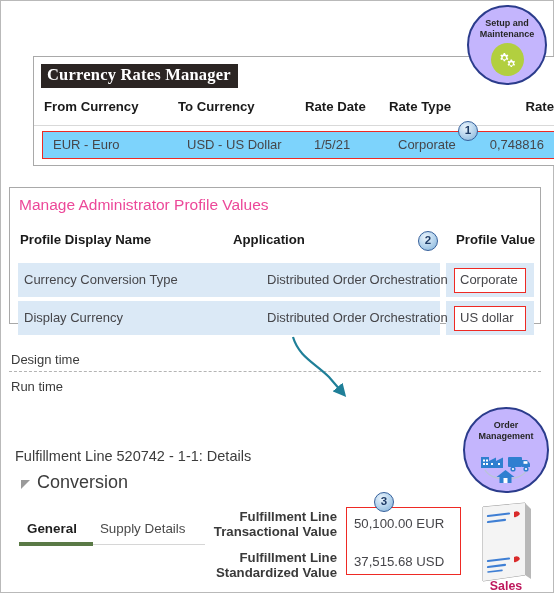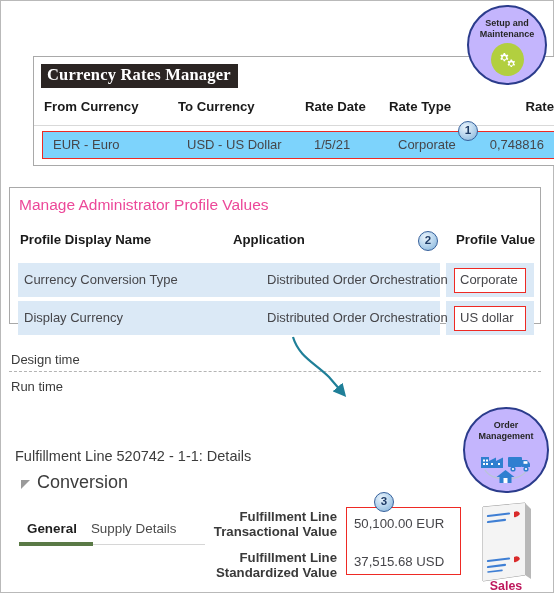--- a/index.html
+++ b/index.html
@@ -137,21 +137,21 @@
     width:0;height:0;
     border-left:9px solid #9a9a9a;
     border-bottom:9px solid transparent;
     border-top:0;
     margin-top:3px;
   }
 
   
   #tabs{
     position:absolute; left:26px; top:520px;
-    display:flex; align-items:flex-start; gap:14px;
+    display:flex; align-items:flex-start; gap:23px;
   }
   .tab{ font-size:13.4px; color:#4a4a4a; white-space:nowrap; }
   .tab.active{ font-weight:700; color:#1f1f1f; }
   #tab-underline{
     position:absolute; left:18px; top:543px; width:186px; height:0;
     border-top:1px solid #d6d6d6;
   }
   #tab-underline-active{
     position:absolute; left:18px; top:541px; width:74px; height:4px;
     background:#5a7a46;

